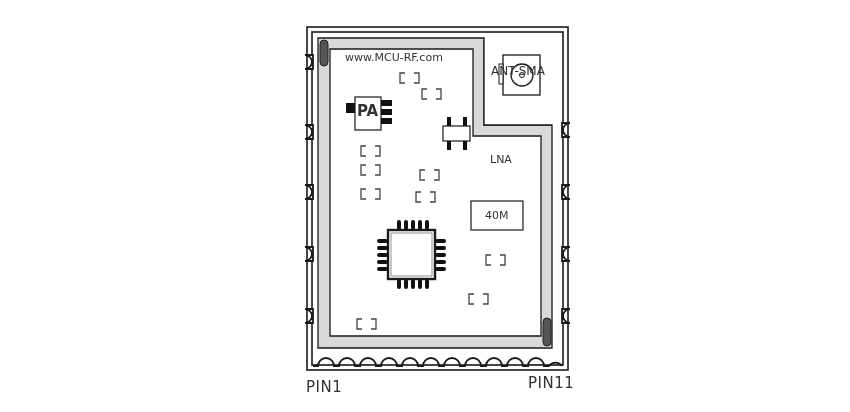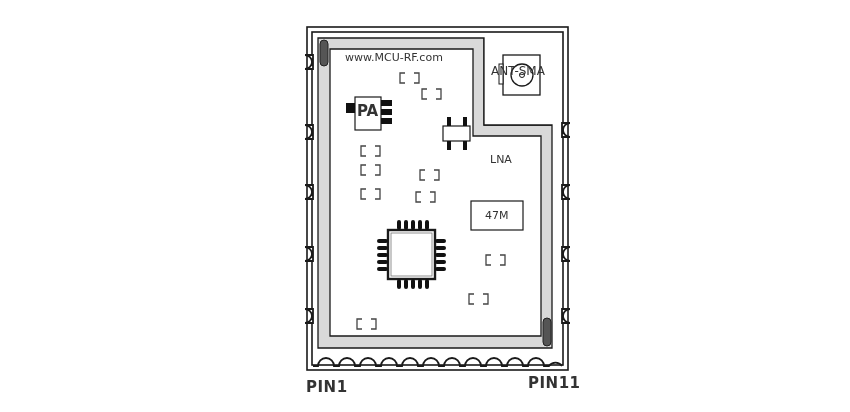--- a/index.html
+++ b/index.html
@@ -1,18 +1,18 @@
 <!DOCTYPE html>
 <html><head>
 <meta charset="utf-8">
 <style>
   html, body { margin:0; padding:0; background:#ffffff; }
   body { width:850px; height:412px; overflow:hidden; position:relative; font-family:"DejaVu Sans", sans-serif; }
   svg { position:absolute; left:0; top:0; }
-  .pinlbl { position:absolute; font-family:"DejaVu Sans", sans-serif; font-size:15px; color:#333; letter-spacing:0.5px;font-weight:bold; }
+  .pinlbl { position:absolute; font-family:"DejaVu Sans", sans-serif; font-size:15px; color:#333; letter-spacing:0.5px; }
   .svgtext { position:absolute; font-family:"DejaVu Sans", sans-serif; color:#222; white-space:nowrap; line-height:1; }
 </style>
 </head>
 <body>
 
 <svg width="850" height="412" viewBox="0 0 850 412" xmlns="http://www.w3.org/2000/svg">
 
   <g fill="none" stroke="#1a1a1a" stroke-width="1.6">
     <rect x="307" y="27" width="261" height="343"></rect>
     <rect x="312" y="32" width="251" height="333"></rect>
@@ -120,15 +120,15 @@
     <path d="M491 255 h-5 v10 h5 M500 255 h5 v10 h-5"></path>
     <path d="M474 294 h-5 v10 h5 M483 294 h5 v10 h-5"></path>
     <path d="M362 319 h-5 v10 h5 M371 319 h5 v10 h-5"></path>
   </g>
 </svg>
 
 <div class="svgtext" style="left:345px; top:52px; font-size:11px; font-weight:normal; color:#333;text-align:center;">www.MCU-RF.com</div>
 <div class="svgtext" style="left:491px; top:37px; font-size:12px; color:#333;margin-top:28px;">ANT-SMA</div>
 <div class="svgtext" style="left:357px; top:104px; font-size:15px; color:#333;font-weight:bold;">PA</div>
 <div class="svgtext" style="left:474px; top:154px; font-size:11px; color:#333;margin-left:16px;">LNA</div>
-<div class="svgtext" style="left:485px; top:210px; font-size:11px; color:#333;">47M</div>
+<div class="svgtext" style="left:485px; top:210px; font-size:11px; color:#333;">40M</div>
 <div class="pinlbl" style="left:306px; top:378px;">PIN1</div>
 <div class="pinlbl" style="left:528px; top:374px;text-align:center;">PIN11</div>
 
 </body></html>

